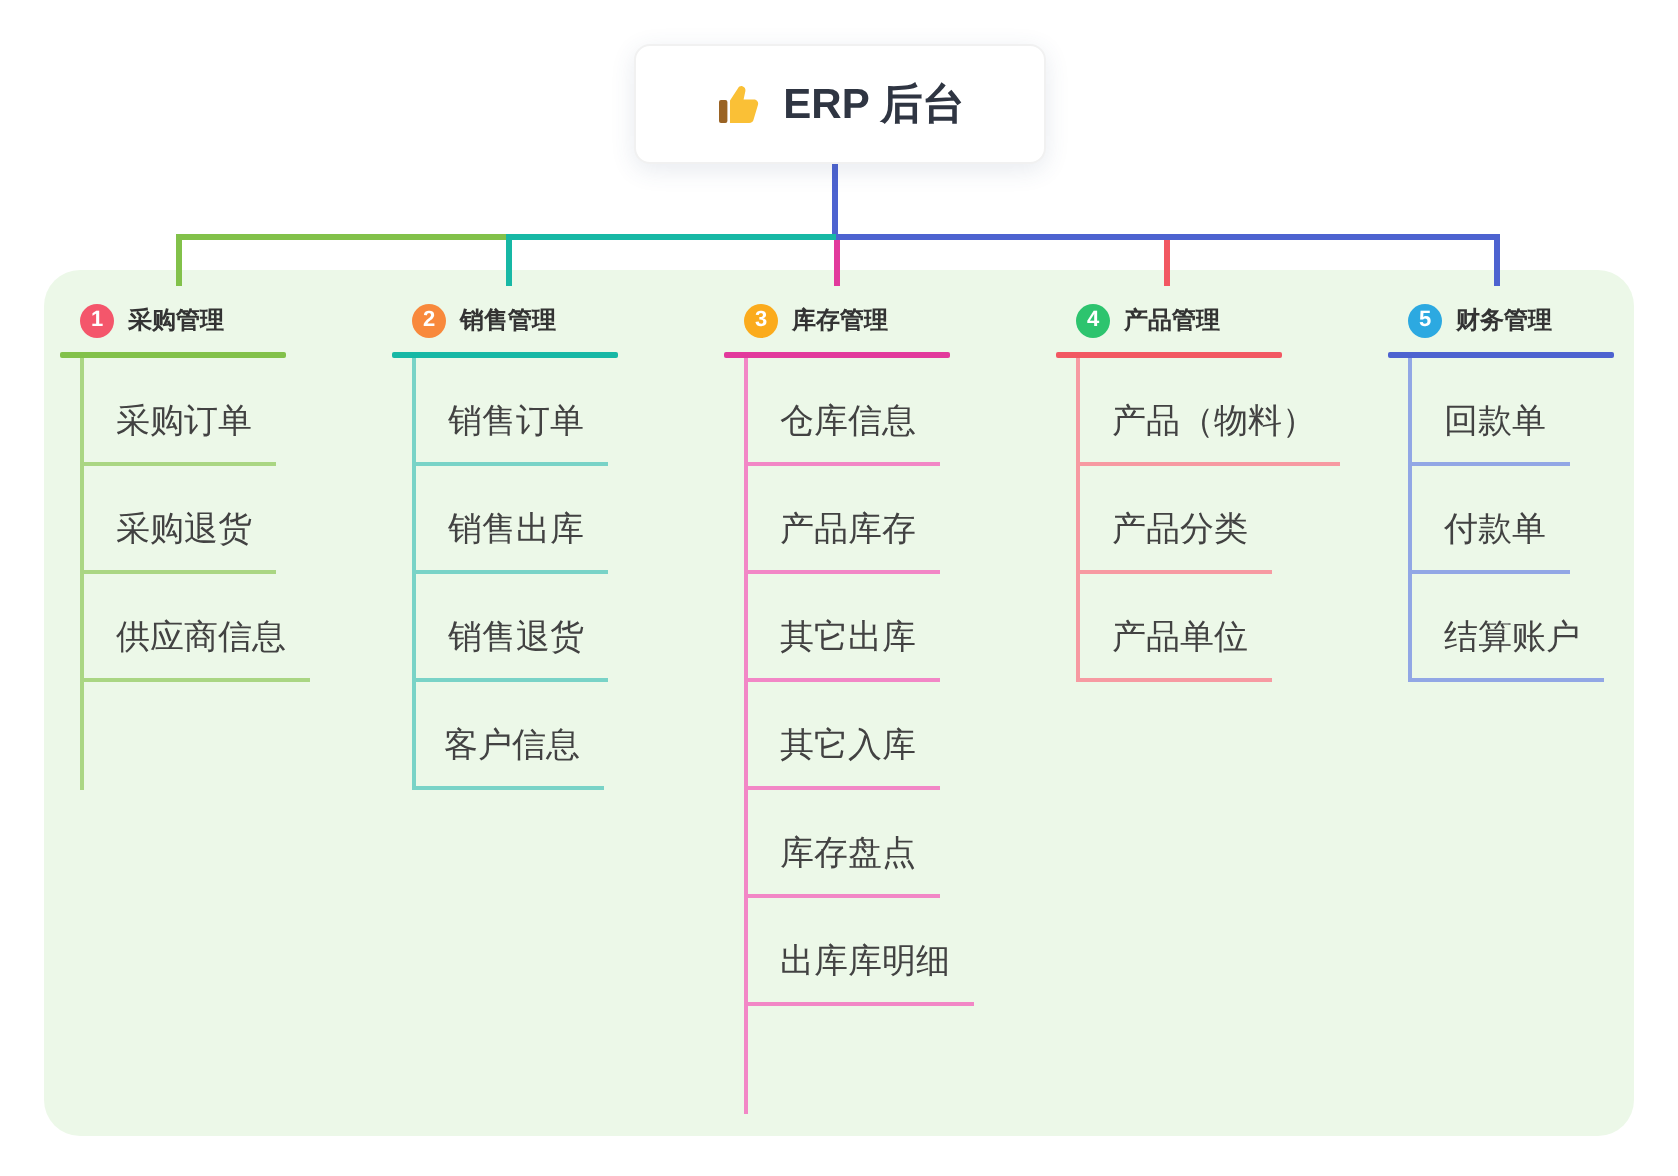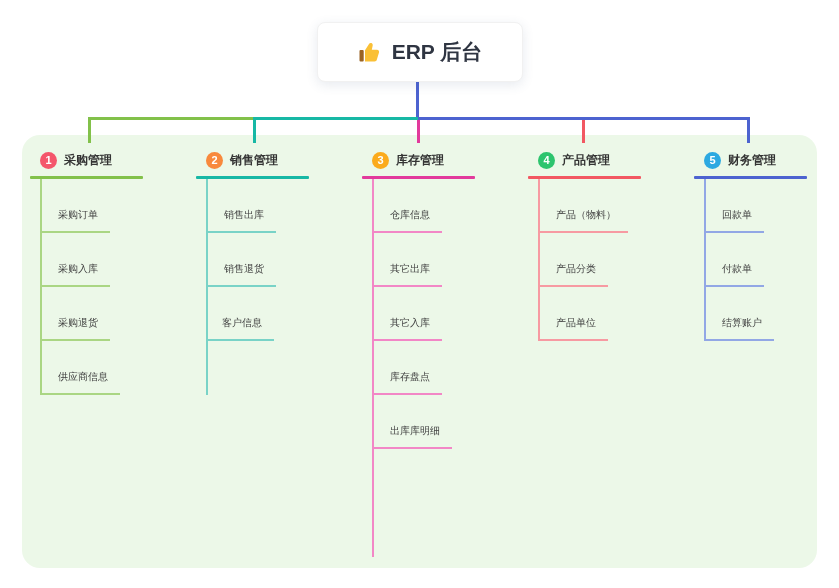--- a/index.html
+++ b/index.html
@@ -37,21 +37,21 @@
     color:#fff; font-size:11px; font-weight:700; line-height:17px; text-align:center;
   }
   .branch-label { font-size:12px; font-weight:600; color:#333; white-space:nowrap; }
   .title-underline { width:113px; height:3px; margin-top:3px; border-radius:1px; }
 
   .children { position:relative; margin-left:10px; }
   .trunk { position:absolute; left:0; top:0; width:2px; }
   .child-row { display:flex; align-items:flex-end; height:54px; }
   .child-node {
     display:inline-block; padding:0 12px 9px 18px; border-bottom:2px solid;
-    font-size:10px; color:#424242; white-space:nowrap; cursor:pointer;
+    font-size:17px; color:#424242; white-space:nowrap; cursor:pointer;
   }
 </style>
 </head>
 <body>
 
 <div class="canvas">
 
   <div class="root-node">
     <span class="thumb">
       <svg viewBox="0 0 24 24" width="24" height="24" aria-hidden="true">
@@ -82,38 +82,38 @@
           <span class="badge" style="background: rgb(244, 86, 107);">1</span>
           <span class="branch-label">采购管理</span>
         </div>
         <div class="title-underline" style="background: rgb(130, 193, 74);"></div>
         <div class="children">
           <div class="trunk" style="background: rgb(170, 214, 131); height: 216px;"></div>
           <div class="child-row">
             <span class="child-node" style="border-color: rgb(170, 214, 131);">采购订单</span>
           </div>
           <div class="child-row">
-            <span class="child-node" style="border-color: rgb(170, 214, 131);">采购入库</span>
-          </div>
-          <div class="child-row">
             <span class="child-node" style="border-color: rgb(170, 214, 131);">采购退货</span>
           </div>
           <div class="child-row">
             <span class="child-node" style="border-color: rgb(170, 214, 131);">供应商信息</span>
           </div>
         </div>
       </div>
       <div class="branch" style="left: 196px;">
         <div class="branch-title">
           <span class="badge" style="background: rgb(248, 137, 60);">2</span>
           <span class="branch-label">销售管理</span>
         </div>
         <div class="title-underline" style="background: rgb(23, 184, 165);"></div>
         <div class="children">
           <div class="trunk" style="background: rgb(121, 211, 199); height: 216px;"></div>
+          <div class="child-row">
+            <span class="child-node" style="border-color: rgb(121, 211, 199);">销售订单</span>
+          </div>
           <div class="child-row">
             <span class="child-node" style="border-color: rgb(121, 211, 199);">销售出库</span>
           </div>
           <div class="child-row">
             <span class="child-node" style="border-color: rgb(121, 211, 199);">销售退货</span>
           </div>
           <div class="child-row">
             <span class="child-node" style="border-color: rgb(121, 211, 199); padding-left: 16px;">客户信息</span>
           </div>
         </div>
@@ -121,20 +121,23 @@
       <div class="branch" style="left: 362px;">
         <div class="branch-title">
           <span class="badge" style="background: rgb(251, 171, 28);">3</span>
           <span class="branch-label">库存管理</span>
         </div>
         <div class="title-underline" style="background: rgb(226, 58, 156);"></div>
         <div class="children">
           <div class="trunk" style="background: rgb(242, 135, 198); height: 378px;"></div>
           <div class="child-row">
             <span class="child-node" style="border-color: rgb(242, 135, 198); margin-top: 39px;">仓库信息</span>
+          </div>
+          <div class="child-row">
+            <span class="child-node" style="border-color: rgb(242, 135, 198);">产品库存</span>
           </div>
           <div class="child-row">
             <span class="child-node" style="border-color: rgb(242, 135, 198);">其它出库</span>
           </div>
           <div class="child-row">
             <span class="child-node" style="border-color: rgb(242, 135, 198);">其它入库</span>
           </div>
           <div class="child-row">
             <span class="child-node" style="border-color: rgb(242, 135, 198);">库存盘点</span>
           </div>

